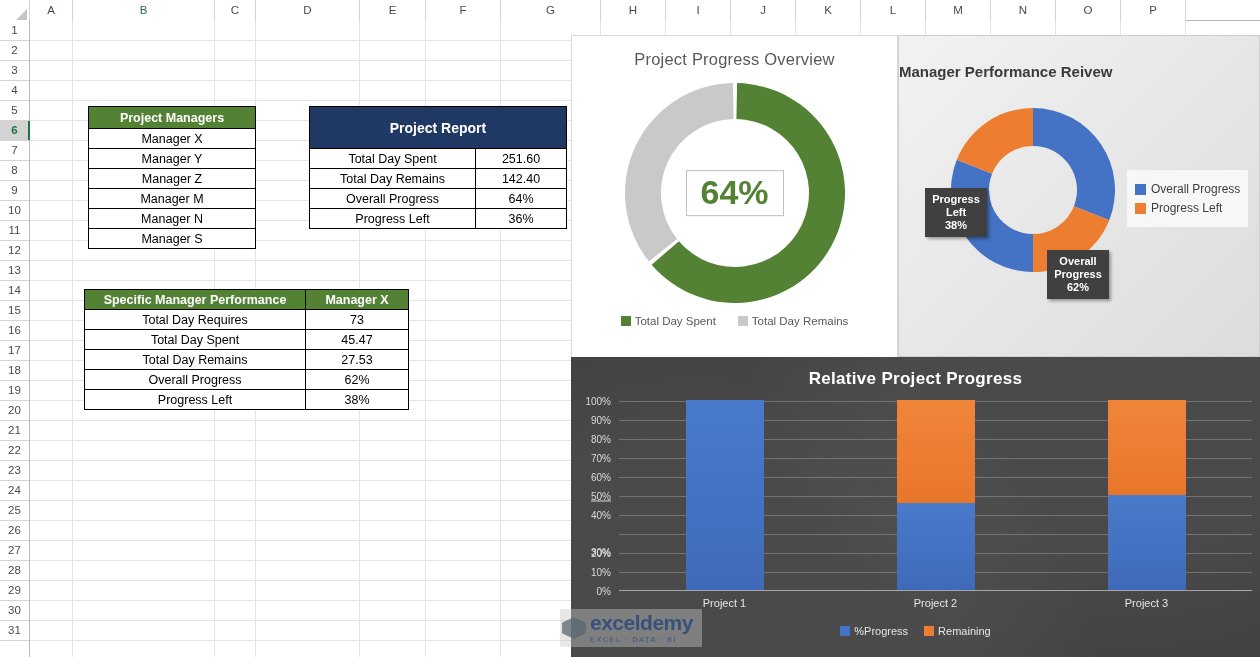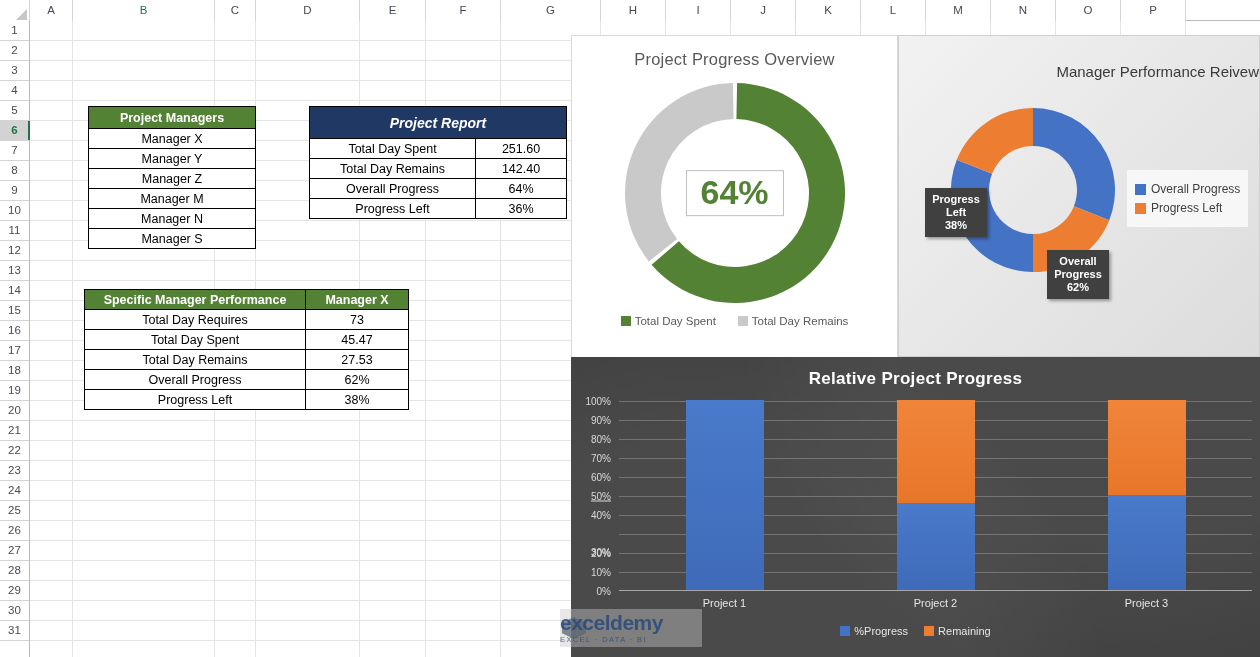--- a/index.html
+++ b/index.html
@@ -101,21 +101,21 @@
   }
   .lg-item { display: flex; align-items: center; gap: 4px; font-size: 11.5px; color: #595959; }
   .lg-swatch { width: 10px; height: 10px; display: inline-block; }
 
   #mgr-panel {
     left: 898px; top: 35px; width: 362px; height: 322px;
     background: linear-gradient(135deg,#f2f2f2 0%,#e8e8e8 45%,#dcdcdc 100%);
     border: 1px solid #cfcfcf;
   }
   .mgr-title {
-    text-align: right; font-size: 15px; font-weight: normal;
+    text-align: left; font-size: 15px; font-weight: bold;
     color: #3a3a3a; margin-top: 27px;
   }
   .mgr-body { position: relative; width: 100%; height: 250px; }
   .mgr-donut { position: absolute; left: 48px; top: 24px; width: 172px; height: 172px; }
   .dlabel {
     position: absolute; background: #404040; color: #ffffff;
     font-size: 11px; font-weight: bold; line-height: 1.18;
     padding: 5px 6px; text-align: center;
     box-shadow: 2px 2px 3px rgba(0,0,0,.35);
   }
@@ -165,21 +165,21 @@
     display: flex; justify-content: center; gap: 16px;
   }
   .bar-legend .lg-item { color: #e6e6e6; font-size: 11px; gap: 4px; }
 
   
   #watermark {
     position: absolute; left: 560px; top: 609px;
     width: 142px; height: 38px;
     background: rgba(200,200,200,.42);
     display: flex; flex-direction: column; justify-content: center;
-    pointer-events: none;
+    padding-left: 30px; pointer-events: none;
   }
   #watermark .wm-main {
     font-size: 21px; font-weight: bold; color: #2b4a7d; line-height: 1;
     letter-spacing: -.5px; opacity: .85;
   }
   #watermark .wm-sub {
     font-size: 7.5px; color: #2b4a7d; letter-spacing: 1.4px; opacity: .8; margin-top: 2px;
   }
   #wm-cube {
     position: absolute; left: 2px; top: 8px; width: 24px; height: 22px;
@@ -325,21 +325,21 @@
         </tr>
       <tr>
           <td class="plain">Manager S</td>
         </tr>
     </tbody>
   </table>
 
   <table class="tbl" style="left:309px; top:106px;">
     <tbody>
       <tr>
-        <td class="hdr-navy" colspan="2" style="width:257px; height:32px;font-style:italic;">Project Report</td>
+        <td class="hdr-navy" colspan="2" style="width:257px; height:42px;">Project Report</td>
       </tr>
       <tr>
         <td class="plain" style="width:166px;">Total Day Spent</td>
         <td class="plain" style="width:91px;">251.60</td>
       </tr>
       <tr>
         <td class="plain">Total Day Remains</td>
         <td class="plain">142.40</td>
       </tr>
       <tr>

